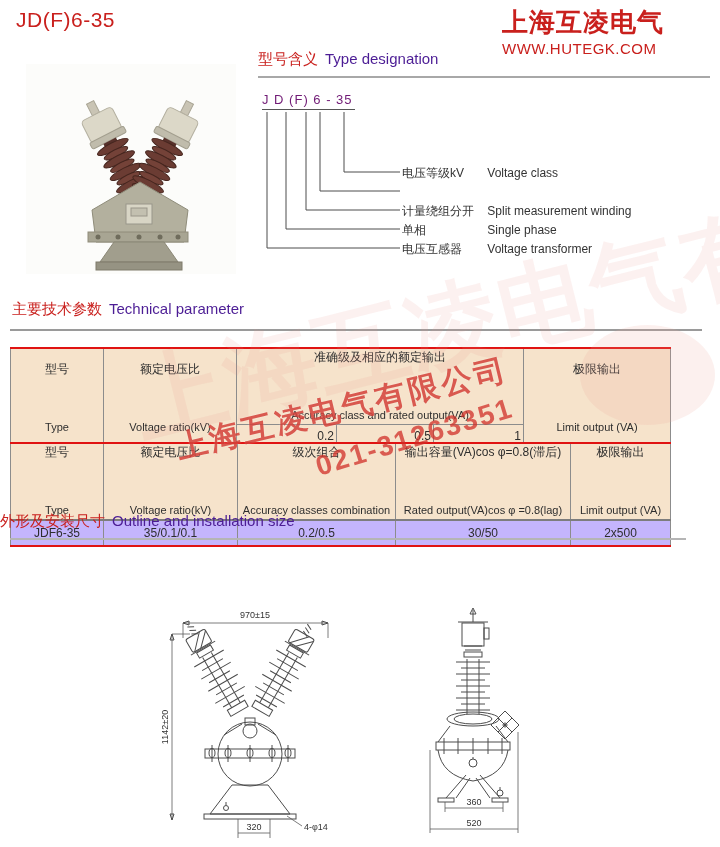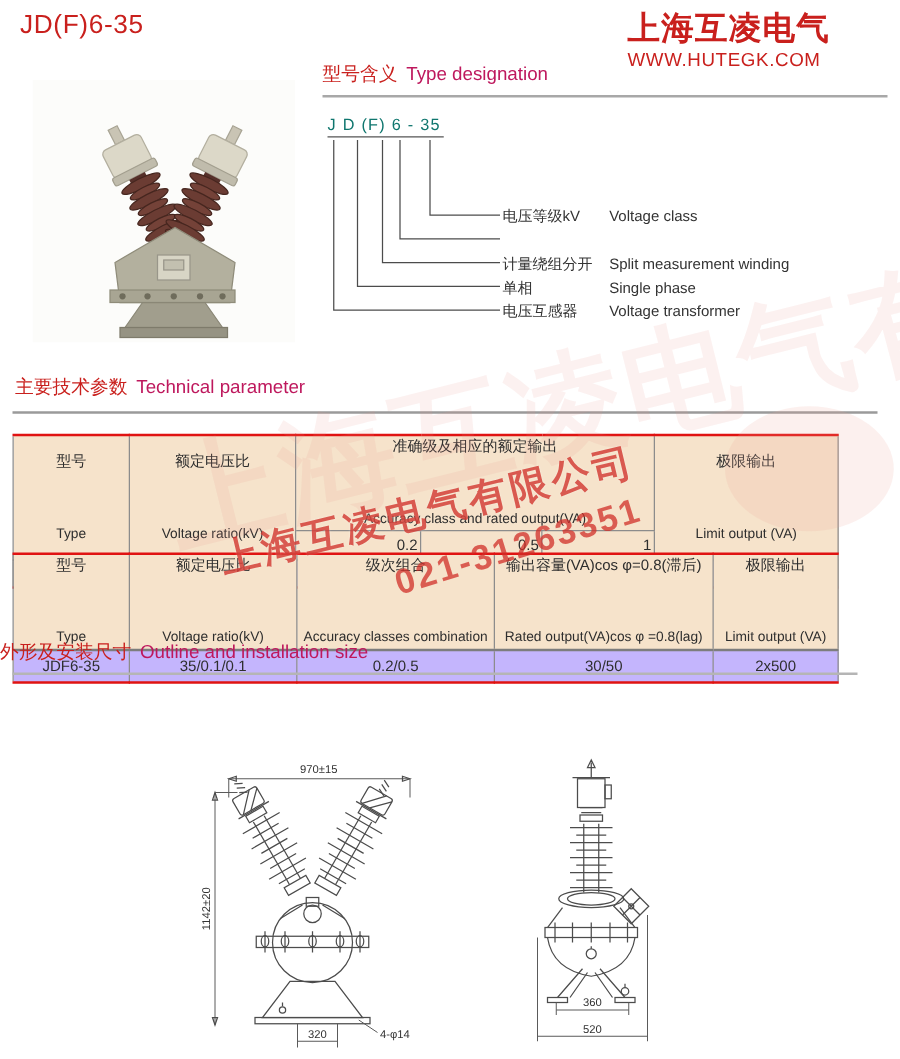--- a/index.html
+++ b/index.html
@@ -9,25 +9,25 @@
 
   
   .title{left:16px;top:8px;font-size:21px;font-weight:normal;color:var(--red,#c9201d);letter-spacing:.5px;}
   .logo{left:502px;top:8px;text-align:left;color:var(--red,#c9201d);line-height:1.1;}
   .logo .name{font-size:26px;font-weight:bold;letter-spacing:1px;}
   .logo .site{font-size:15px;font-weight:normal;letter-spacing:.5px;margin-top:4px;}
 
   
   .sec-head{font-size:15px;white-space:nowrap;}
   .sec-head .zh{color:var(--red,#c9201d);margin-right:7px;}
-  .sec-head .en{color:#be185d;}
+  .sec-head .en{color:#4c1d95;}
   .rule{height:2px;background:#a8a8a8;}
 
   
-  .des-code{left:262px;top:92px;font-size:13px;color:#0f766e;border-bottom:1px solid #555;
+  .des-code{left:262px;top:92px;font-size:13px;color:#701a75;border-bottom:1px solid #555;
             padding:0 2px 2px 0;letter-spacing:1px;}
   .des-row{position:absolute;left:402px;font-size:12px;color:#333;white-space:nowrap;}
   .des-row .zh{display:inline-block;width:82px;}
   .des-row .en{display:inline-block;}
 
   
   table.ptable{position:absolute;left:10px;width:660px;border-collapse:collapse;table-layout:fixed;
       border-top:2px solid var(--table-border,#e01312);border-bottom:2px solid var(--table-border,#e01312);}
   .ptable th,.ptable td{border:1px solid #8c8c8c;text-align:center;vertical-align:middle;padding:1px 2px;}
   .ptable thead th{background:var(--table-header-bg,#f6e3cb);font-weight:normal;}

